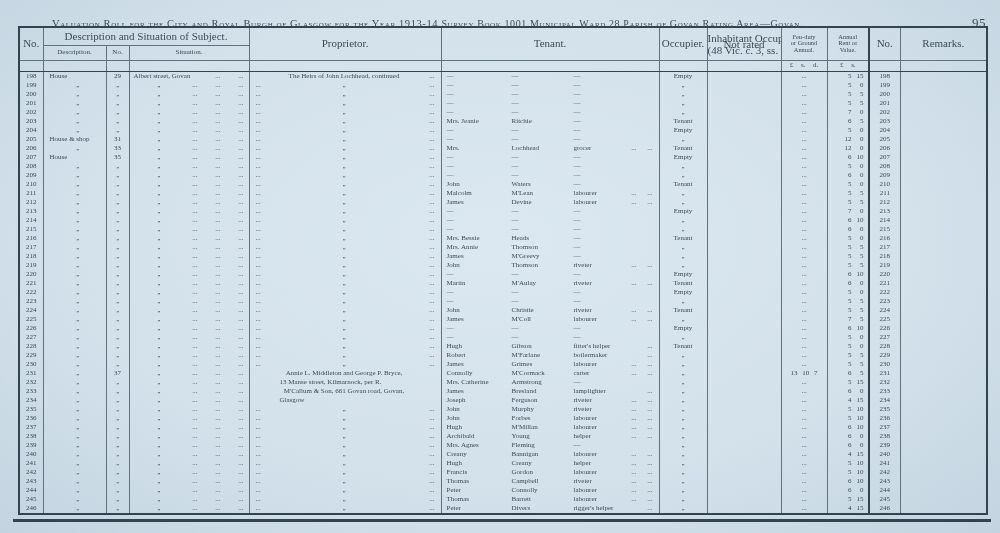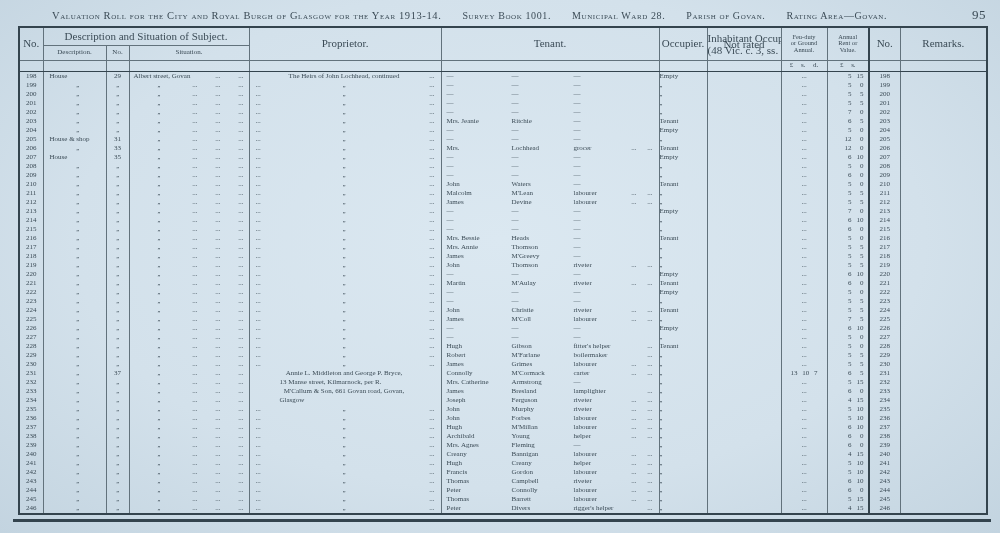--- a/index.html
+++ b/index.html
@@ -8,25 +8,25 @@
   }
   *{box-sizing:border-box; margin:0; padding:0;}
   html,body{width:1000px; height:533px; overflow:hidden;}
   body{
     font-family:"Liberation Serif","DejaVu Serif",serif;
     color:var(--ink);
     background:radial-gradient(ellipse at 50% 45%, var(--paper-lt) 0%, var(--paper) 60%, #c3d4e0 100%);
   }
   .titlebar{
     display:flex; align-items:baseline;
-    padding:7px 14px 0 52px; height:26px; white-space:nowrap;
+    padding:15px 14px 0 52px; height:26px; white-space:nowrap;
   }
   .sc{font-variant:small-caps; letter-spacing:.6px;}
   .t-main{font-size:10.5px;}
-  .t-item{font-size:10px; margin-left:21px;}
+  .t-item{font-size:10px; }
   .t-page{margin-left:auto; font-size:13px; letter-spacing:.5px;}
 
   table{
     margin-left:18px; width:968px;
     border-collapse:collapse; table-layout:fixed;
     border:2px solid var(--heavy);
     background:transparent;
   }
   col.w-n{width:24px;} col.w-d{width:63px;} col.w-sn{width:23px;}
   col.w-s{width:120px;} col.w-p{width:192px;} col.w-t{width:218px;}
@@ -59,21 +59,21 @@
   .sdots{flex:1; text-align:right; word-spacing:16px; padding-right:5px; color:var(--ink-soft);}
   .pl{width:14px; padding-left:6px; color:var(--ink-soft);}
   .pm{flex:1; text-align:center;}
   .pm.pa-l{text-align:center;}
   .pm.pa-i{text-align:left; padding-left:16px;}
   .pr{width:16px; text-align:right; padding-right:6px; color:var(--ink-soft);}
   .t1{width:70px; padding-left:5px;}
   .t2{width:62px;}
   .t3{width:50px;}
   .t4{flex:1; text-align:right; word-spacing:9px; padding-right:6px; color:var(--ink-soft);}
-  td.c-o{}
+  td.c-o{text-align:center;}
   td.c-f{text-align:center; word-spacing:3px; color:var(--ink-soft);}
   td.c-f .ff{color:var(--ink);}
   .rl{display:inline-block; width:24px; text-align:right;}
   .rs{display:inline-block; width:14px; text-align:right; padding-right:2px;}
   .dit{letter-spacing:-.5px;}
   .bottom-rule{
     margin:4px 0 0 13px; width:978px; height:3px; background:var(--heavy);
   }
 </style>
 </head>

